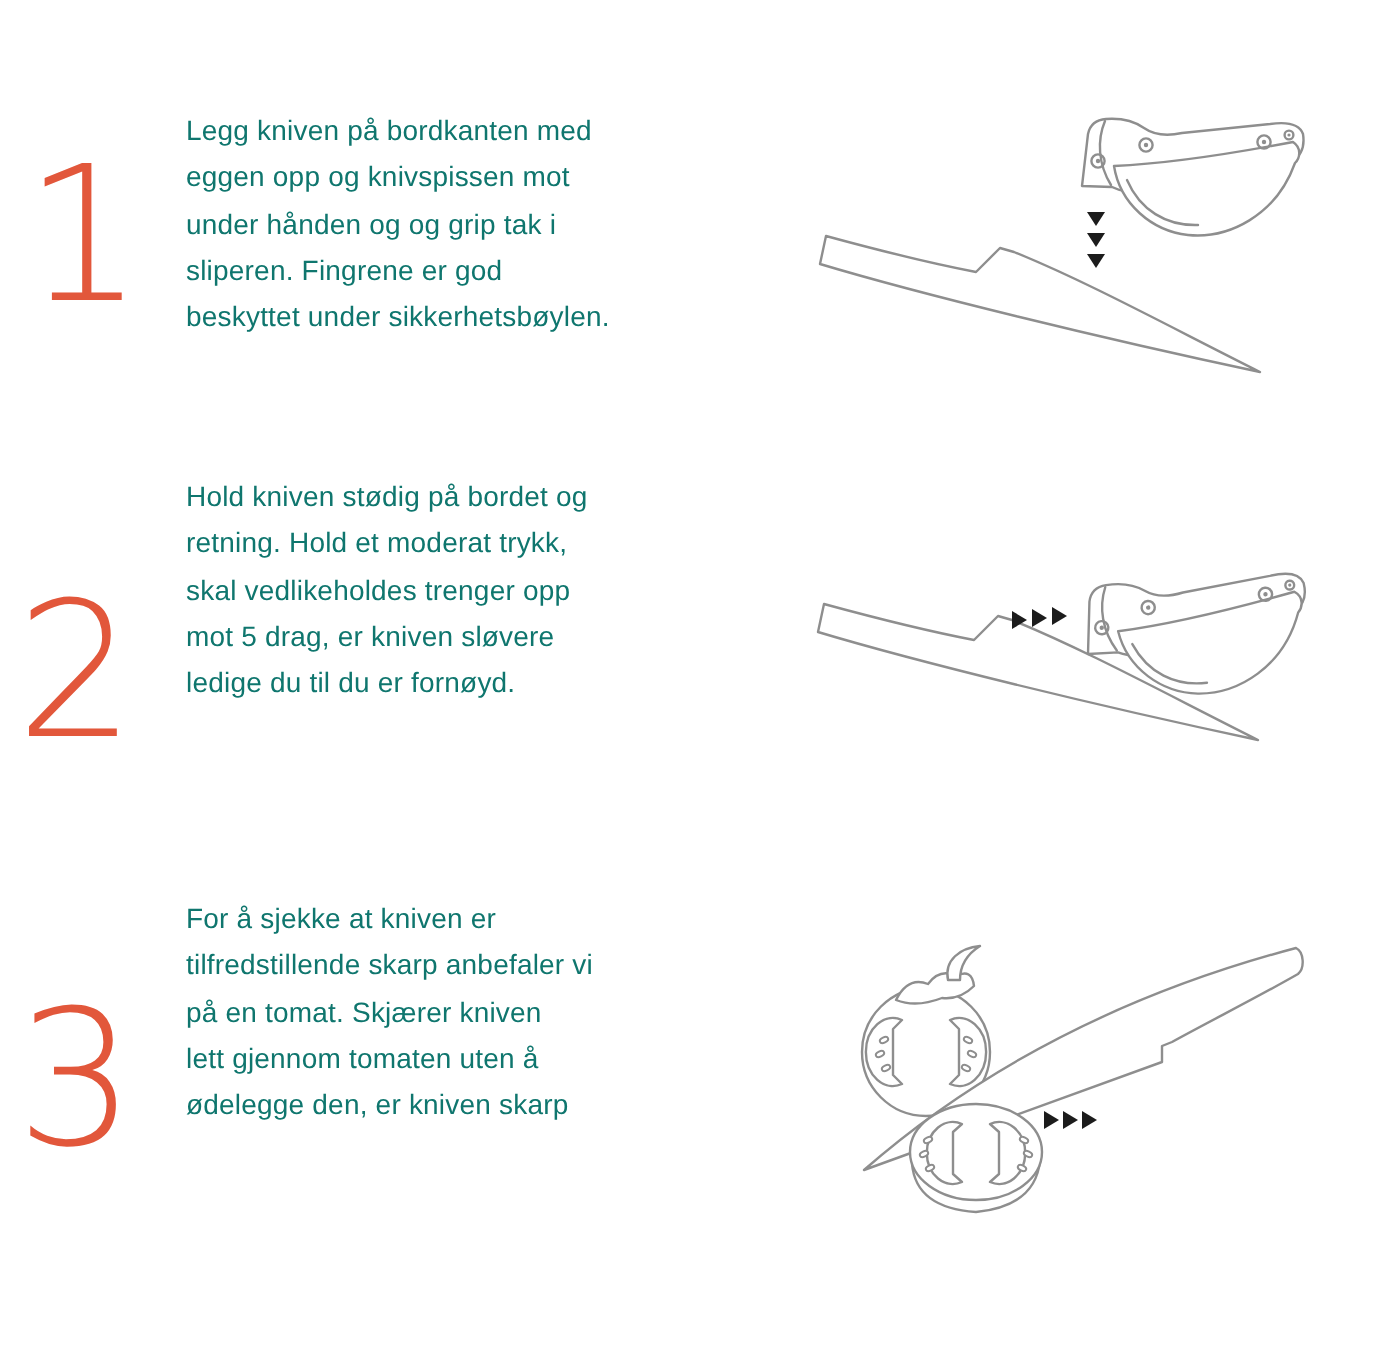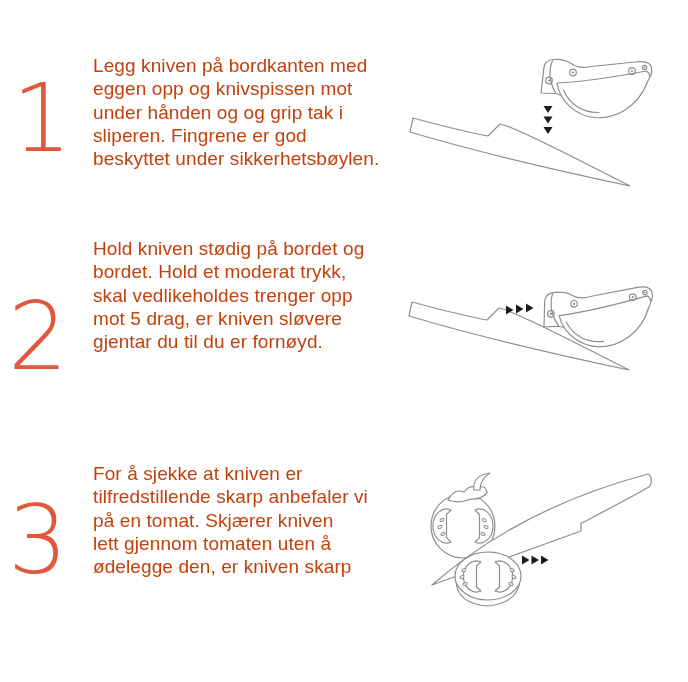--- a/index.html
+++ b/index.html
@@ -18,23 +18,23 @@
     font-weight:200;
     font-size:94px;
     line-height:1.0;
     color:#e2573b;
     letter-spacing:-2px;
   }
   .txt{
     position:absolute;
     left:93px;
     width:330px;
-    font-size:19px;
+    font-size:14px;
     line-height:23.3px;
-    color:#c2410c;
+    color:#0f766e;
     letter-spacing:0.1px;
   }
   .txt div{white-space:nowrap;}
   .illus{position:absolute;left:400px;}
   svg .ln{fill:none;stroke:#8e8e8e;stroke-width:1.2;stroke-linejoin:round;stroke-linecap:round;}
   svg .fw{fill:#ffffff;stroke:#8e8e8e;stroke-width:1.2;stroke-linejoin:round;stroke-linecap:round;}
   svg .arrow{fill:#1c1c1c;stroke:none;}
   svg .seed{fill:#ffffff;stroke:#8e8e8e;stroke-width:1;}
 </style>
 </head>
@@ -79,41 +79,41 @@
     <g>
       <use href="#arrd" transform="translate(148,86)"></use>
       <use href="#arrd" transform="translate(148,96.5)"></use>
       <use href="#arrd" transform="translate(148,107)"></use>
     </g>
   </svg>
 
   <div class="num" style="top:290px;left:8px">2</div>
   <div class="txt" style="top:237px">
       <div>Hold kniven stødig på bordet og</div>
-      <div>bordet. Hold et moderat trykk,</div>
+      <div>retning. Hold et moderat trykk,</div>
       <div>skal vedlikeholdes trenger opp</div>
       <div>mot 5 drag, er kniven sløvere</div>
-      <div>gjentar du til du er fornøyd.</div>
+      <div>ledige du til du er fornøyd.</div>
     </div>
   <svg class="illus" style="top:230px" width="288" height="200" viewBox="0 0 288 200">
     <g>
       <use href="#knife" class="fw" transform="translate(-1,-26)"></use>
     </g>
     <g>
       <use href="#sharpener" transform="translate(3,24) rotate(-5 141 73)"></use>
     </g>
     <g>
       <use href="#arrr" transform="translate(106,80)"></use>
       <use href="#arrr" transform="translate(116,79)"></use>
       <use href="#arrr" transform="translate(126,78)"></use>
     </g>
   </svg>
 
   <div class="num" style="top:494px;left:8px">3</div>
-  <div class="txt" style="top:462px">
+  <div class="txt" style="top:448px">
       <div>For å sjekke at kniven er</div>
       <div>tilfredstillende skarp anbefaler vi</div>
       <div>på en tomat. Skjærer kniven</div>
       <div>lett gjennom tomaten uten å</div>
       <div>ødelegge den, er kniven skarp</div>
     </div>
   <svg class="illus" style="top:460px" width="288" height="200" viewBox="0 0 288 200">
     <g>
       <circle class="fw" cx="63" cy="66" r="32"></circle>
       <path class="fw" d="M 48 40 Q 54 28 64 32 Q 70 24 78 28 Q 86 24 87 33 Q 80 40 71 39 Q 58 44 48 40 Z"></path>

